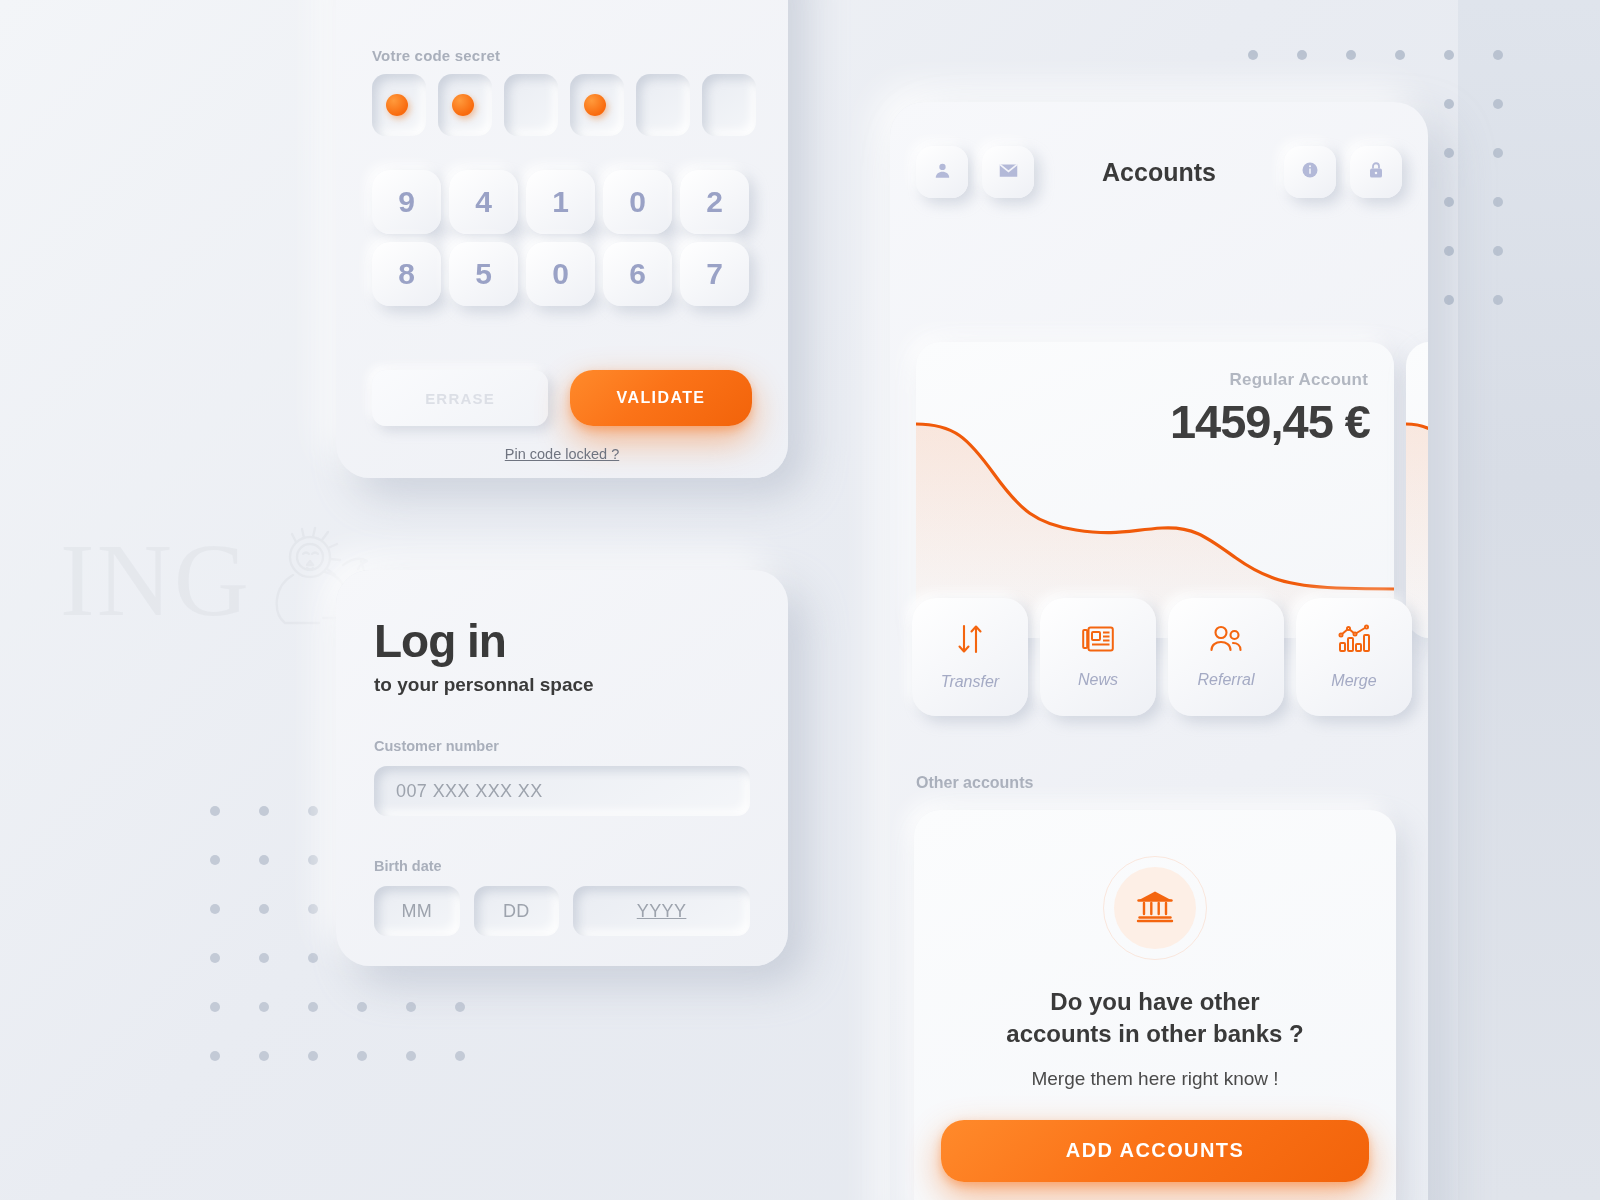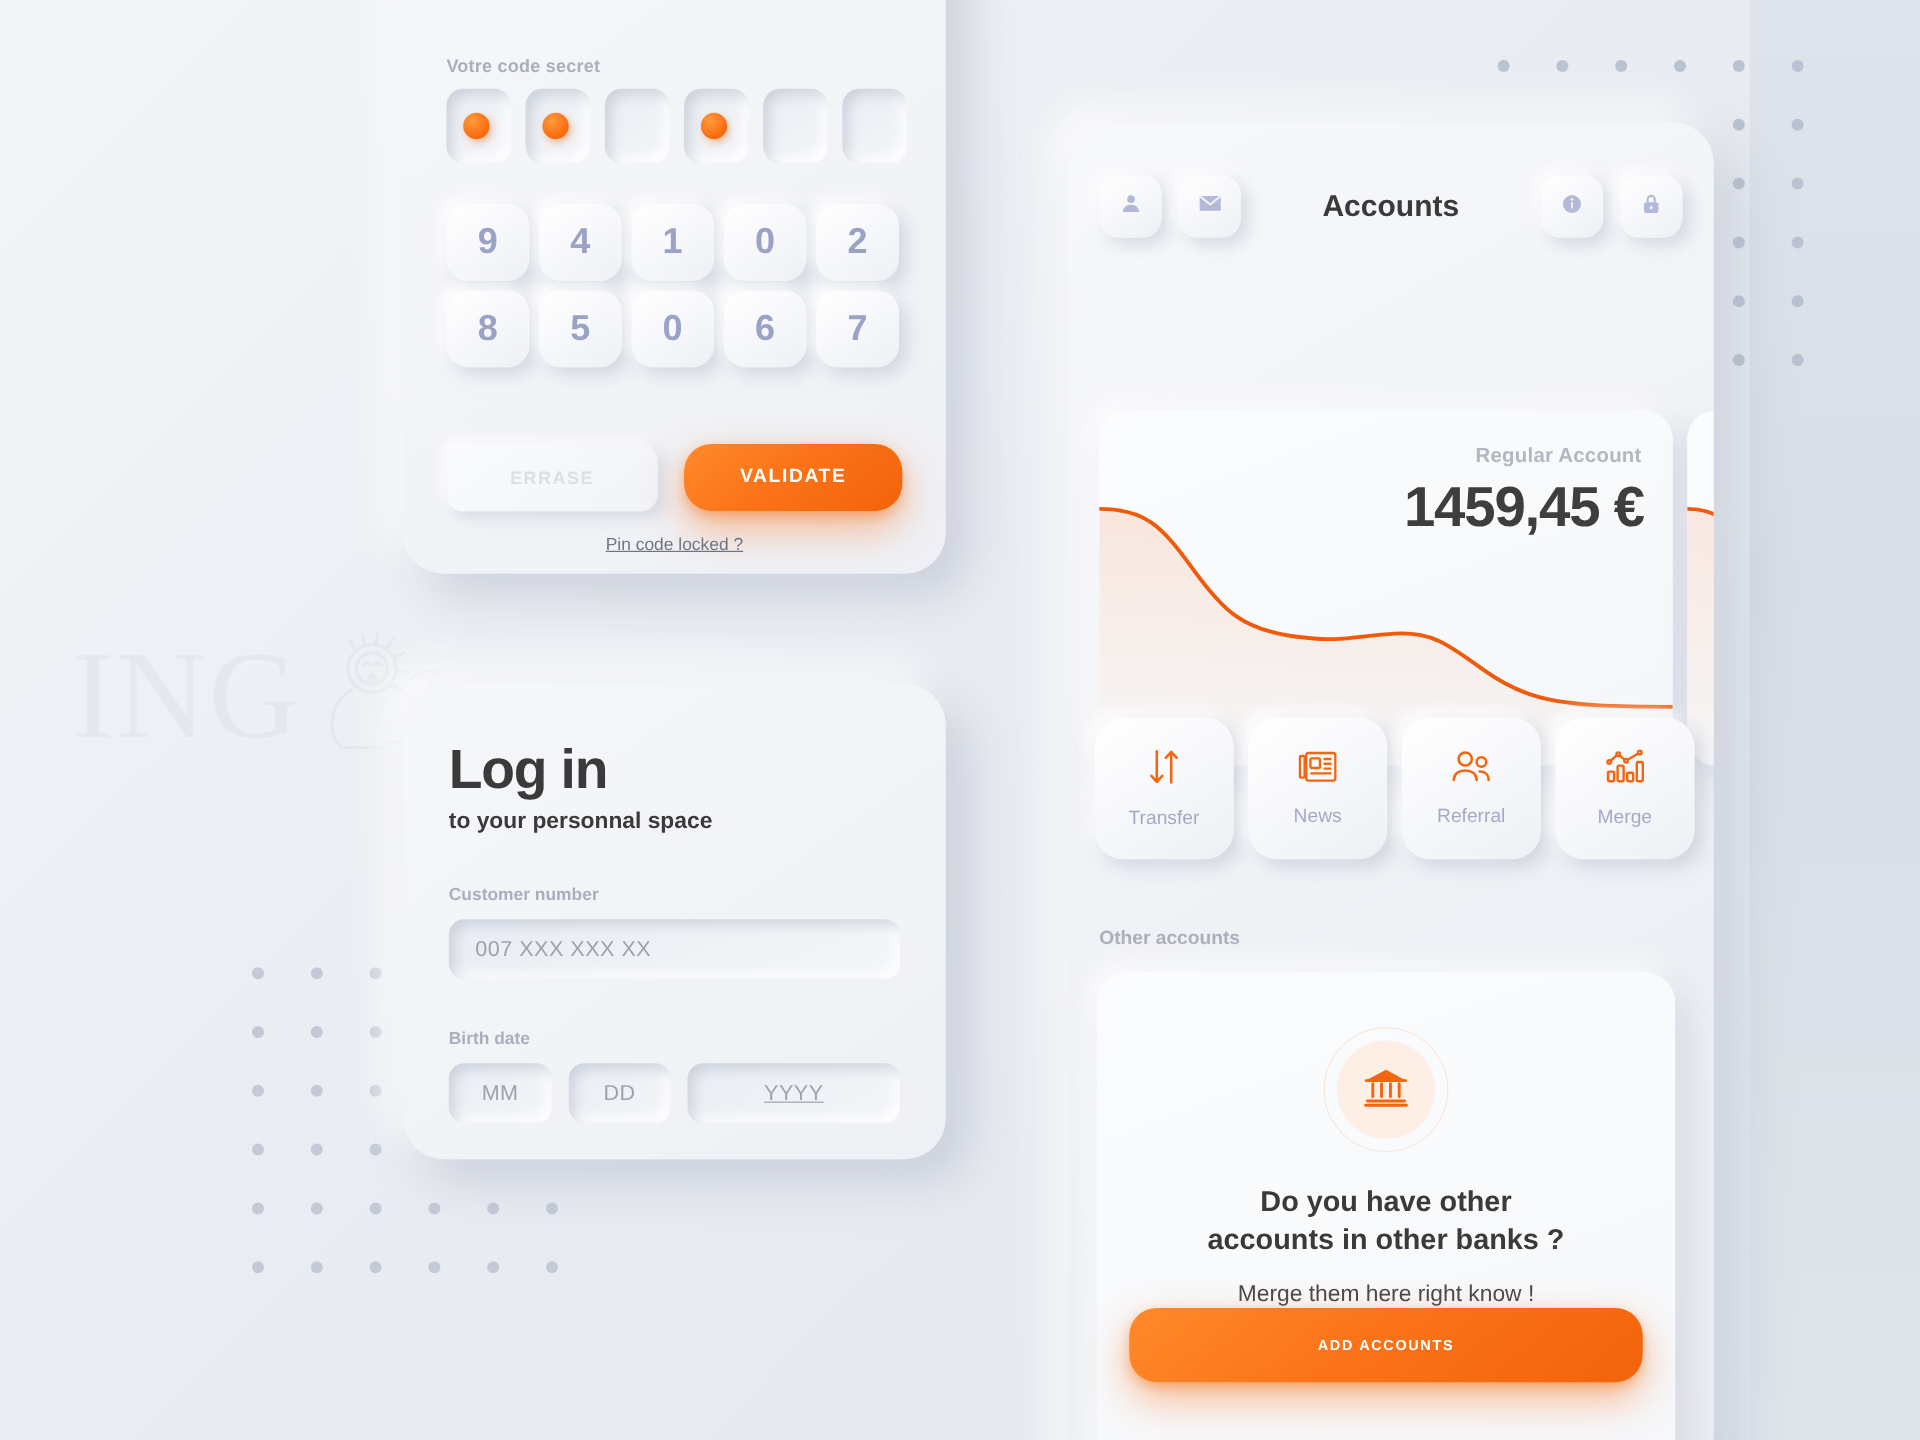--- a/index.html
+++ b/index.html
@@ -177,21 +177,21 @@
   .spark{ position:absolute; left:0; bottom:0; width:100%; height:100%; }
 
   
   .quick-actions{
     position:absolute; left:22px; top:496px; width:500px;
     display:flex; gap:12px;
   }
   .qa-tile{
     width:116px; height:118px; border-radius:24px;
     display:flex; flex-direction:column; align-items:center; justify-content:center;
-    gap:14px; cursor:pointer;
+    gap:14px; cursor:pointer;font-style:italic;
   }
   .qa-label{ font-size:16px; color:#a4aac4; }
 
   .other-accounts-title{
     position:absolute; left:26px; top:672px;
     font-size:16px; font-weight:bold; color:#a9afbb;
   }
   #other-accounts-card{
     position:absolute; left:24px; top:708px; width:482px; height:420px;
     border-radius:26px;
@@ -208,21 +208,21 @@
   .bank-circle{
     width:82px; height:82px; border-radius:50%;
     background:#fdefe6;
     display:flex; align-items:center; justify-content:center;
   }
   .oa-head{
     margin-top:26px; text-align:center;
     font-size:24px; font-weight:bold; color:#3a3a3a; line-height:1.33;
   }
   .oa-sub{ margin-top:18px; font-size:19px; color:#4a4a4a; }
-  #add-accounts-button{ width:428px; height:62px; font-size:12px; }
+  #add-accounts-button{ margin-top:30px; width:428px; height:62px; font-size:20px; }
 </style>
 </head>
 <body>
 
 <div class="bg-right-panel"></div>
 
 <div class="dotgrid" id="dots-top-right">
     <div class="dot" style="left: 1248px; top: 50px;"></div>
     <div class="dot" style="left: 1297px; top: 50px;"></div>
     <div class="dot" style="left: 1346px; top: 50px;"></div>

